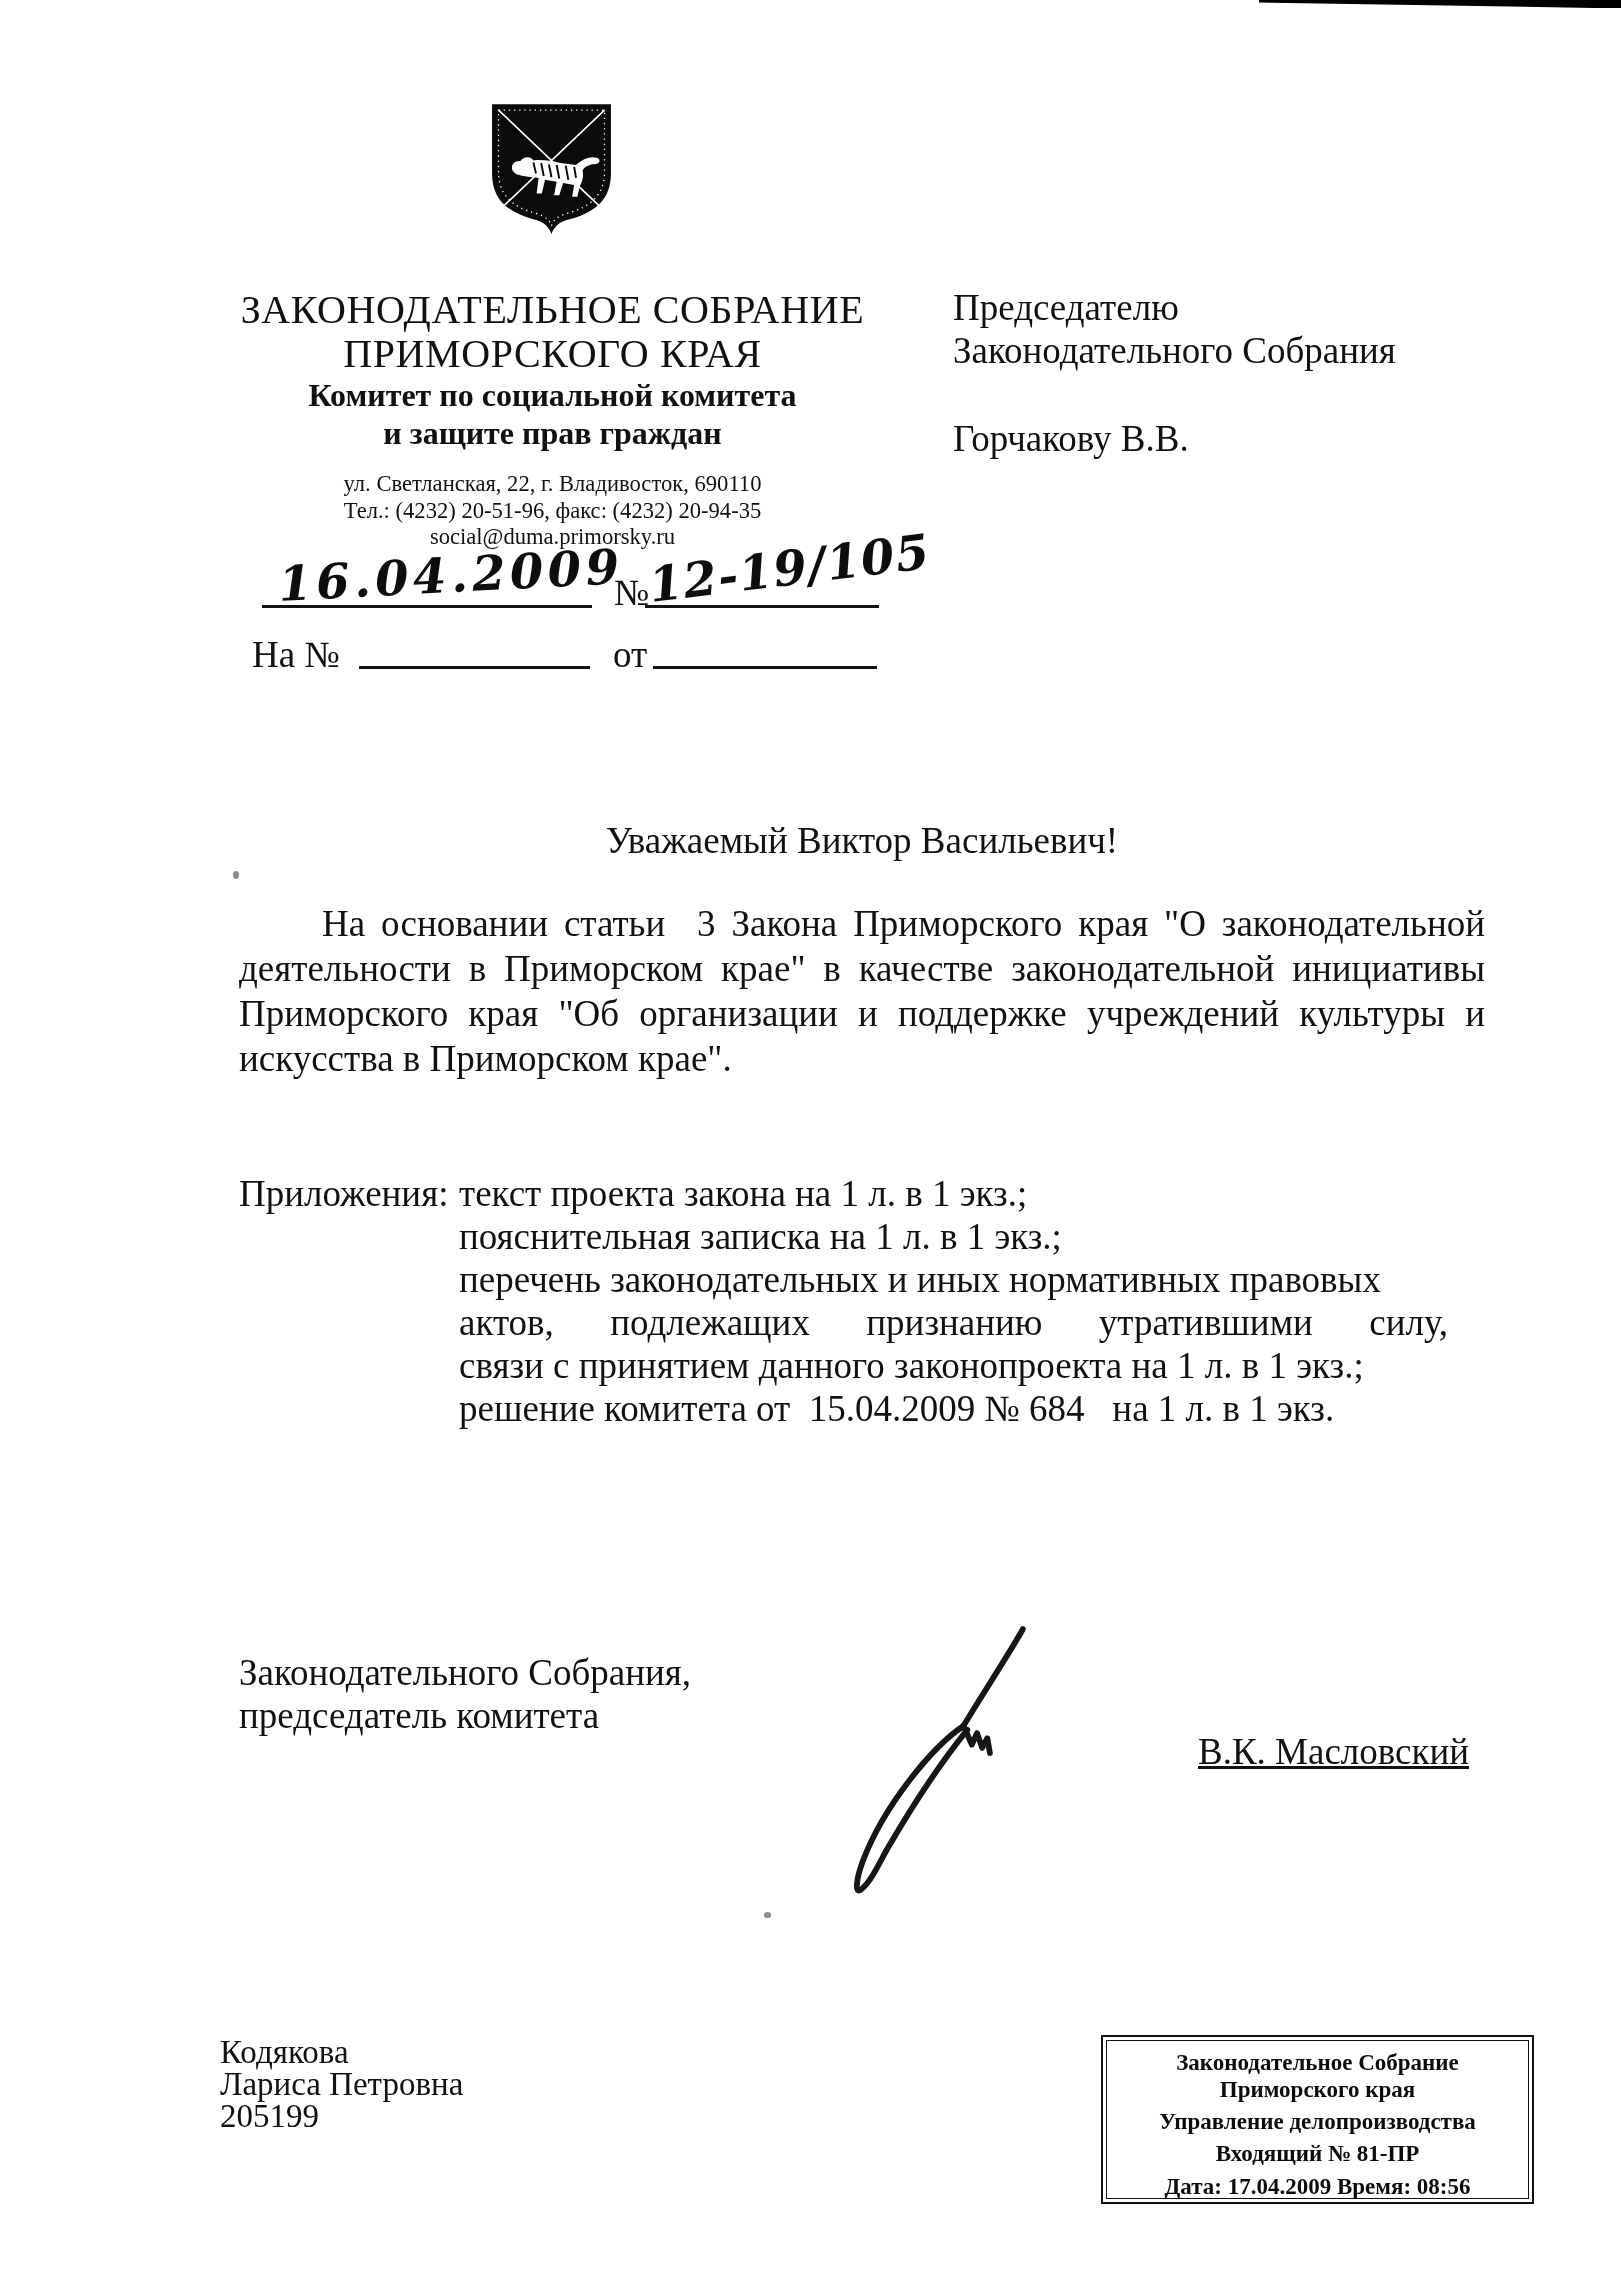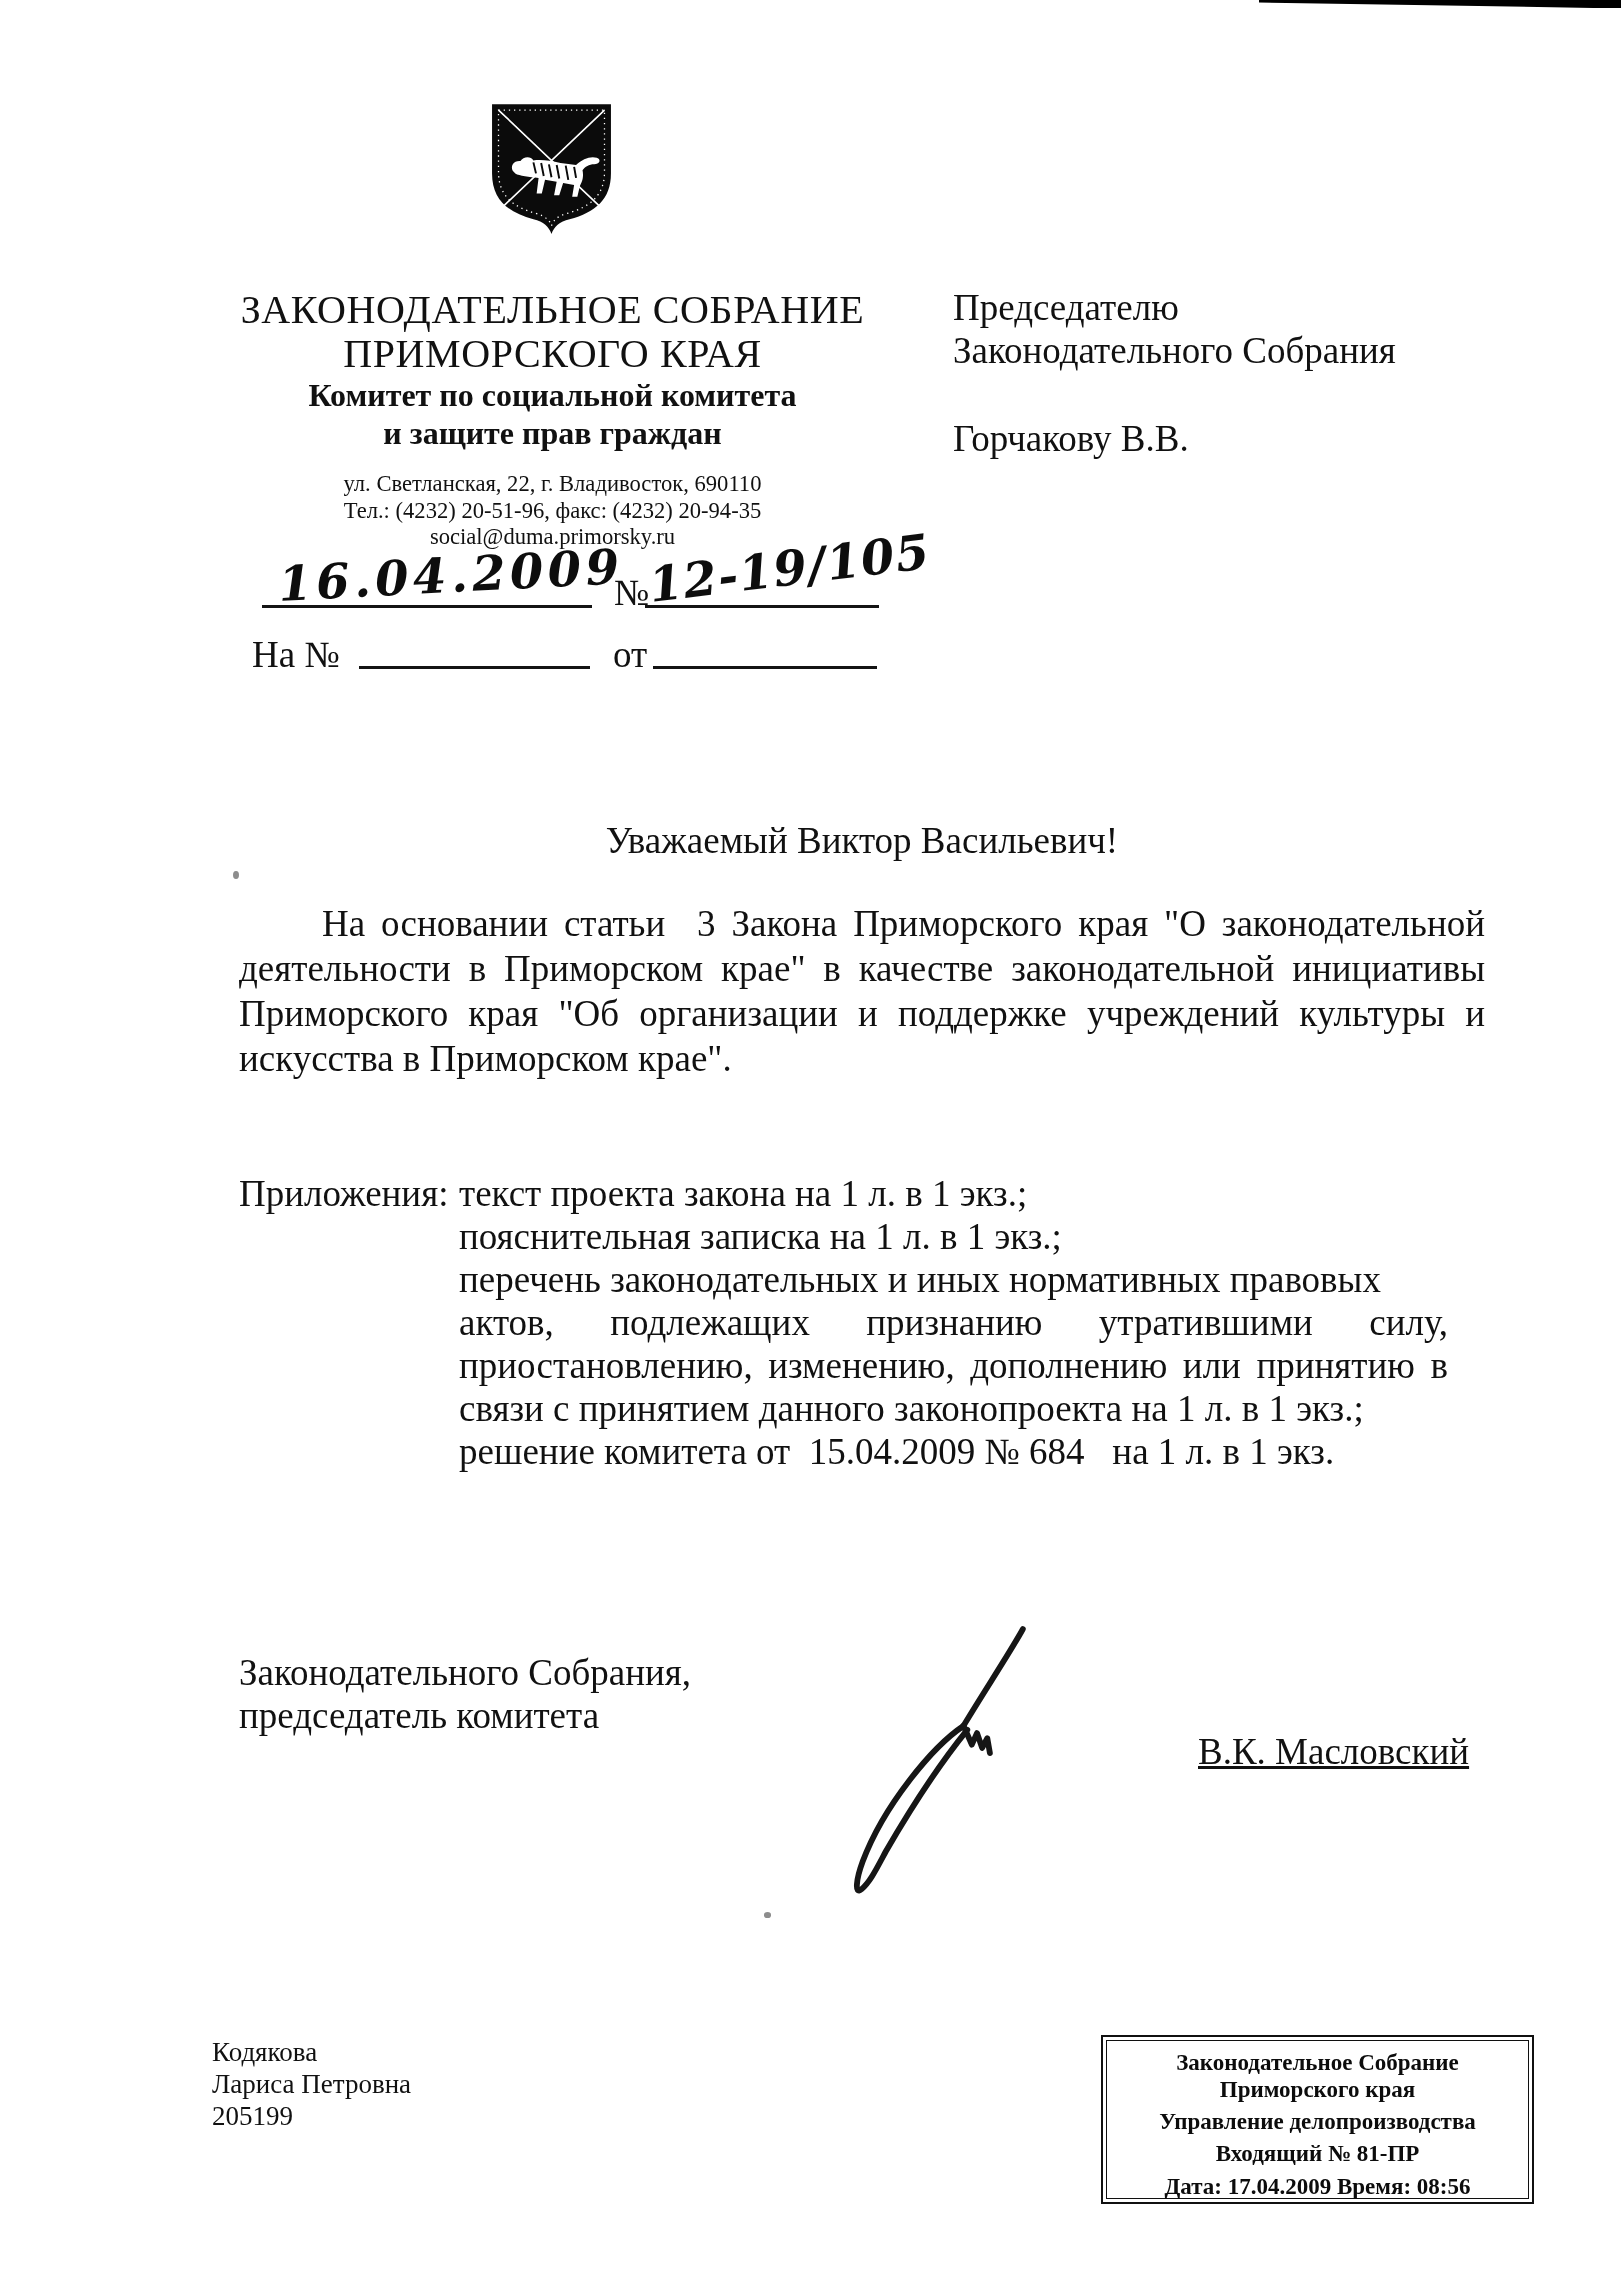--- a/index.html
+++ b/index.html
@@ -51,21 +51,21 @@
 
   
   #att-label{left:239px;top:1172px;font-size:37px;line-height:43px;white-space:nowrap;}
   #att-items{left:459px;top:1172px;width:989px;font-size:37px;line-height:43px;}
 
   
   #sig-titles{left:239px;top:1651px;font-size:37px;line-height:43px;}
   #sig-name{left:1198px;top:1732px;font-size:37px;line-height:40px;white-space:nowrap;text-decoration:underline;}
 
   
-  #executor{left:212px;top:2036px;font-size:27px;line-height:32px;}
+  #executor{left:220px;top:2036px;font-size:33px;line-height:32px;}
 
   
   #stamp{left:1101px;top:2035px;width:433px;height:169px;border:2.6px solid #101010;box-sizing:border-box;}
   #stamp-inner{position:absolute;left:3.2px;top:3.2px;right:3.2px;bottom:3.2px;border:1.3px solid #101010;
     text-align:center;font-weight:bold;font-size:23px;color:#0c0c0c;}
   #stamp-inner .pad{padding-top:7.8px;}
   .stamp-line{line-height:27px;white-space:nowrap;}
   .stamp-gap{margin-top:5.2px;}
 </style>
 </head>
@@ -121,21 +121,20 @@
     <div class="jline">Приморского края "Об организации и поддержке учреждений культуры и</div>
     <div>искусства в Приморском крае".</div>
   </div>
 
   <div id="att-label" class="abs">Приложения:</div>
   <div id="att-items" class="abs">
     <div>текст проекта закона на 1 л. в 1 экз.;</div>
     <div>пояснительная записка на 1 л. в 1 экз.;</div>
     <div>перечень законодательных и иных нормативных правовых</div>
     <div class="jline">актов, подлежащих признанию утратившими силу,</div>
-    <div class="jline">приостановлению, изменению, дополнению или принятию в</div>
     <div>связи с принятием данного законопроекта на 1 л. в 1 экз.;</div>
     <div class="prewrap">решение комитета от  15.04.2009 № 684   на 1 л. в 1 экз.</div>
   </div>
 
   <div id="sig-titles" class="abs">
     <div>Законодательного Собрания,</div>
     <div>председатель комитета</div>
   </div>
 
   <svg class="abs" style="left:834px;top:1611px;" width="233" height="310" viewBox="0 0 360 480">

